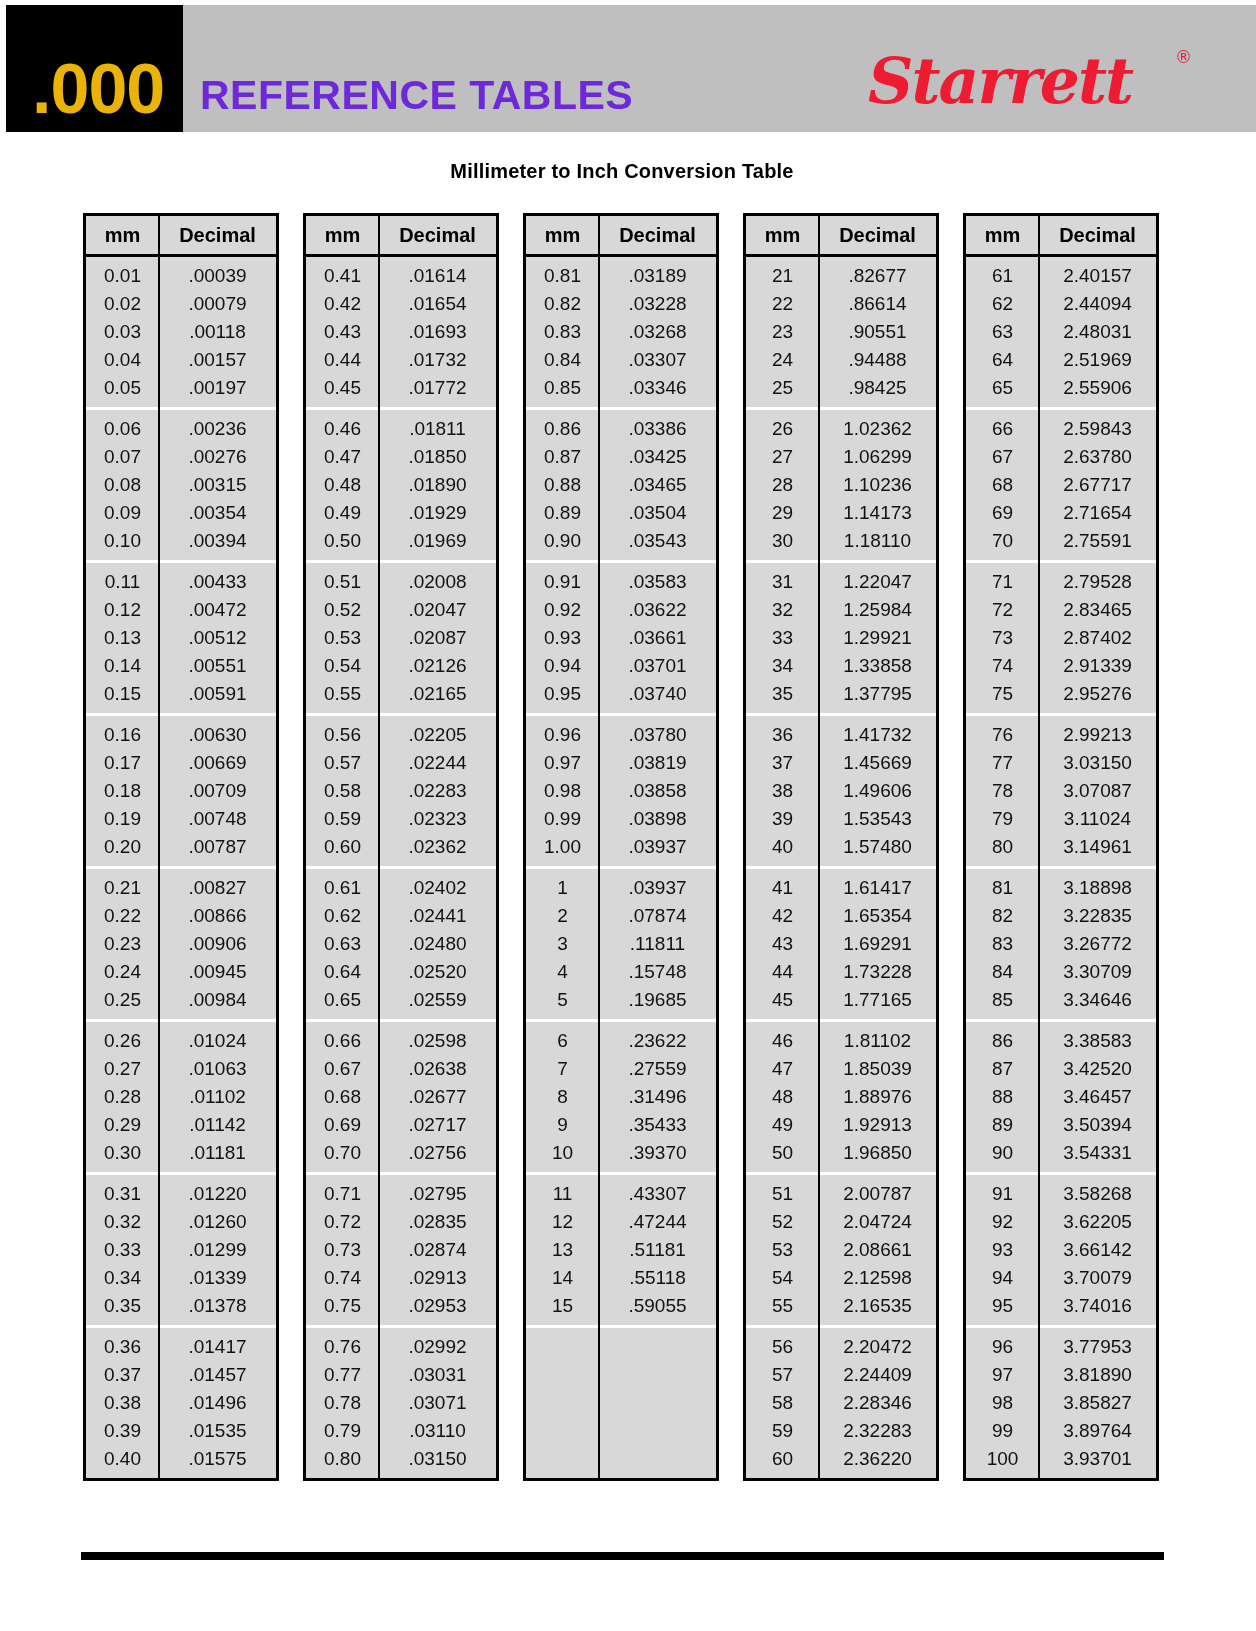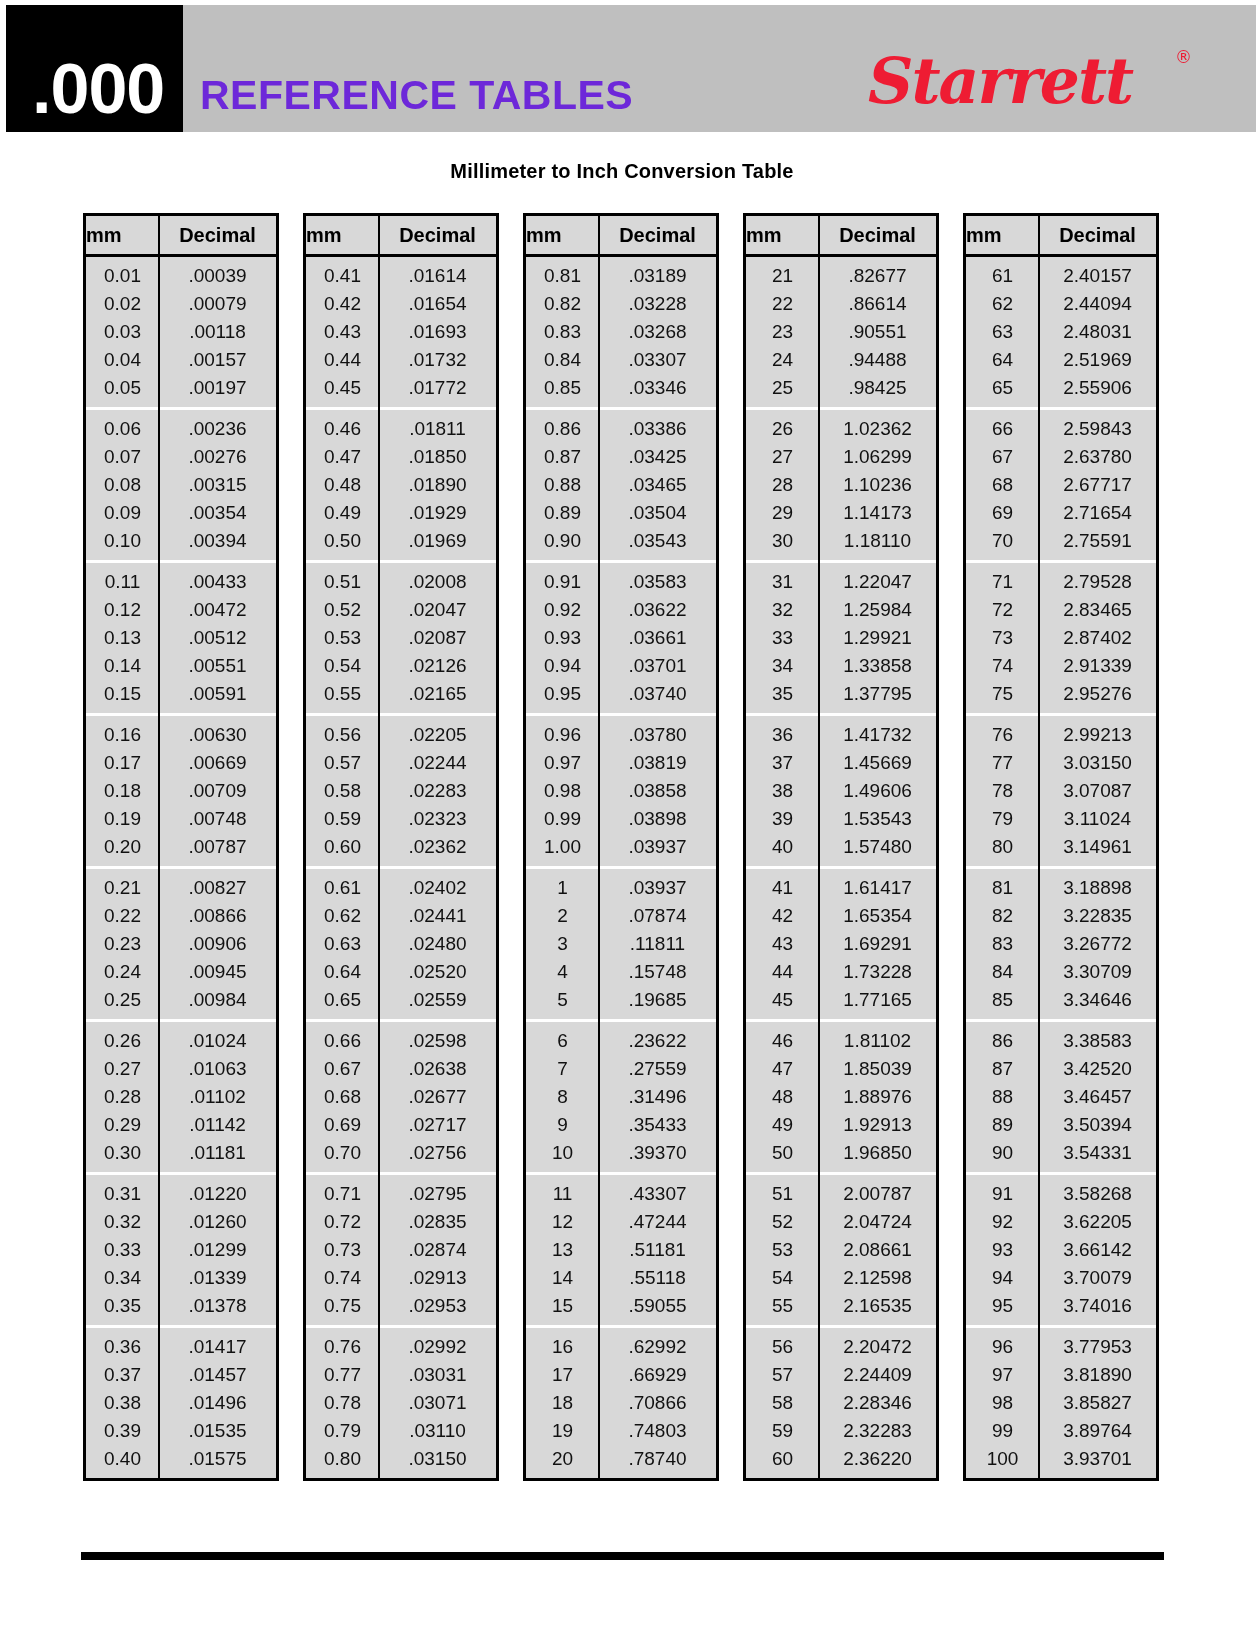--- a/index.html
+++ b/index.html
@@ -13,21 +13,21 @@
   #header-bar {
     position:absolute; left:6px; top:5px; width:1250px; height:127px;
     background:#bfbfbf;
   }
   #tab-block {
     position:absolute; left:0; top:0; width:177px; height:127px;
     background:#000000; display:flex; align-items:flex-end;
     padding:0 0 14px 26px;
   }
   #tab-code {
-    color:#ffffff; font-weight:bold; font-size:70px; line-height:0.82;
+    color:#eab308; font-weight:bold; font-size:70px; line-height:0.82;
     letter-spacing:-1px;
   }
   #header-title {
     position:absolute; left:194px; bottom:16px;
     font-weight:bold; font-size:41px; color:#6d28d9; letter-spacing:0.5px;
     line-height:1;
   }
   #logo {
     position:absolute; left:862px; top:30px; height:92px;
     display:flex; align-items:center;
@@ -56,21 +56,21 @@
   }
   .conv-table .vline {
     position:absolute; top:0; bottom:0; left:72px; width:2px;
     background:#000000; z-index:2;
   }
   .thead {
     display:flex; align-items:center; height:41px;
     border-bottom:3px solid #000000;
     font-weight:bold; font-size:20px;
   }
-  .th-mm { width:73px; }
+  .th-mm { width:73px; text-align:center; }
   .th-dec { flex:1; text-align:center; }
   .tgroup { padding:5px 0; }
   .gsep { height:3px; background:#ffffff; }
   .trow {
     display:flex; align-items:center; height:28px;
     font-size:19px; color:#111111;
   }
   .cell-mm { width:73px; text-align:center; }
   .cell-dec { flex:1; text-align:center; }
   
@@ -638,42 +638,20 @@
           <div class="trow">
             <div class="cell-mm">14</div>
             <div class="cell-dec">.55118</div>
           </div>
           <div class="trow">
             <div class="cell-mm">15</div>
             <div class="cell-dec">.59055</div>
           </div>
         </div>
         <div class="gsep"></div>
-        <div class="tgroup">
-          <div class="trow">
-            <div class="cell-mm">16</div>
-            <div class="cell-dec">.62992</div>
-          </div>
-          <div class="trow">
-            <div class="cell-mm">17</div>
-            <div class="cell-dec">.66929</div>
-          </div>
-          <div class="trow">
-            <div class="cell-mm">18</div>
-            <div class="cell-dec">.70866</div>
-          </div>
-          <div class="trow">
-            <div class="cell-mm">19</div>
-            <div class="cell-dec">.74803</div>
-          </div>
-          <div class="trow">
-            <div class="cell-mm">20</div>
-            <div class="cell-dec">.78740</div>
-          </div>
-        </div>
       </div>
       <div class="conv-table" style="background: rgb(216, 216, 216); border-color: rgb(0, 0, 0);">
         <div class="vline"></div>
         <div class="thead">
           <div class="th-mm">mm</div>
           <div class="th-dec">Decimal</div>
         </div>
         <div class="tgroup">
           <div class="trow">
             <div class="cell-mm">21</div>

